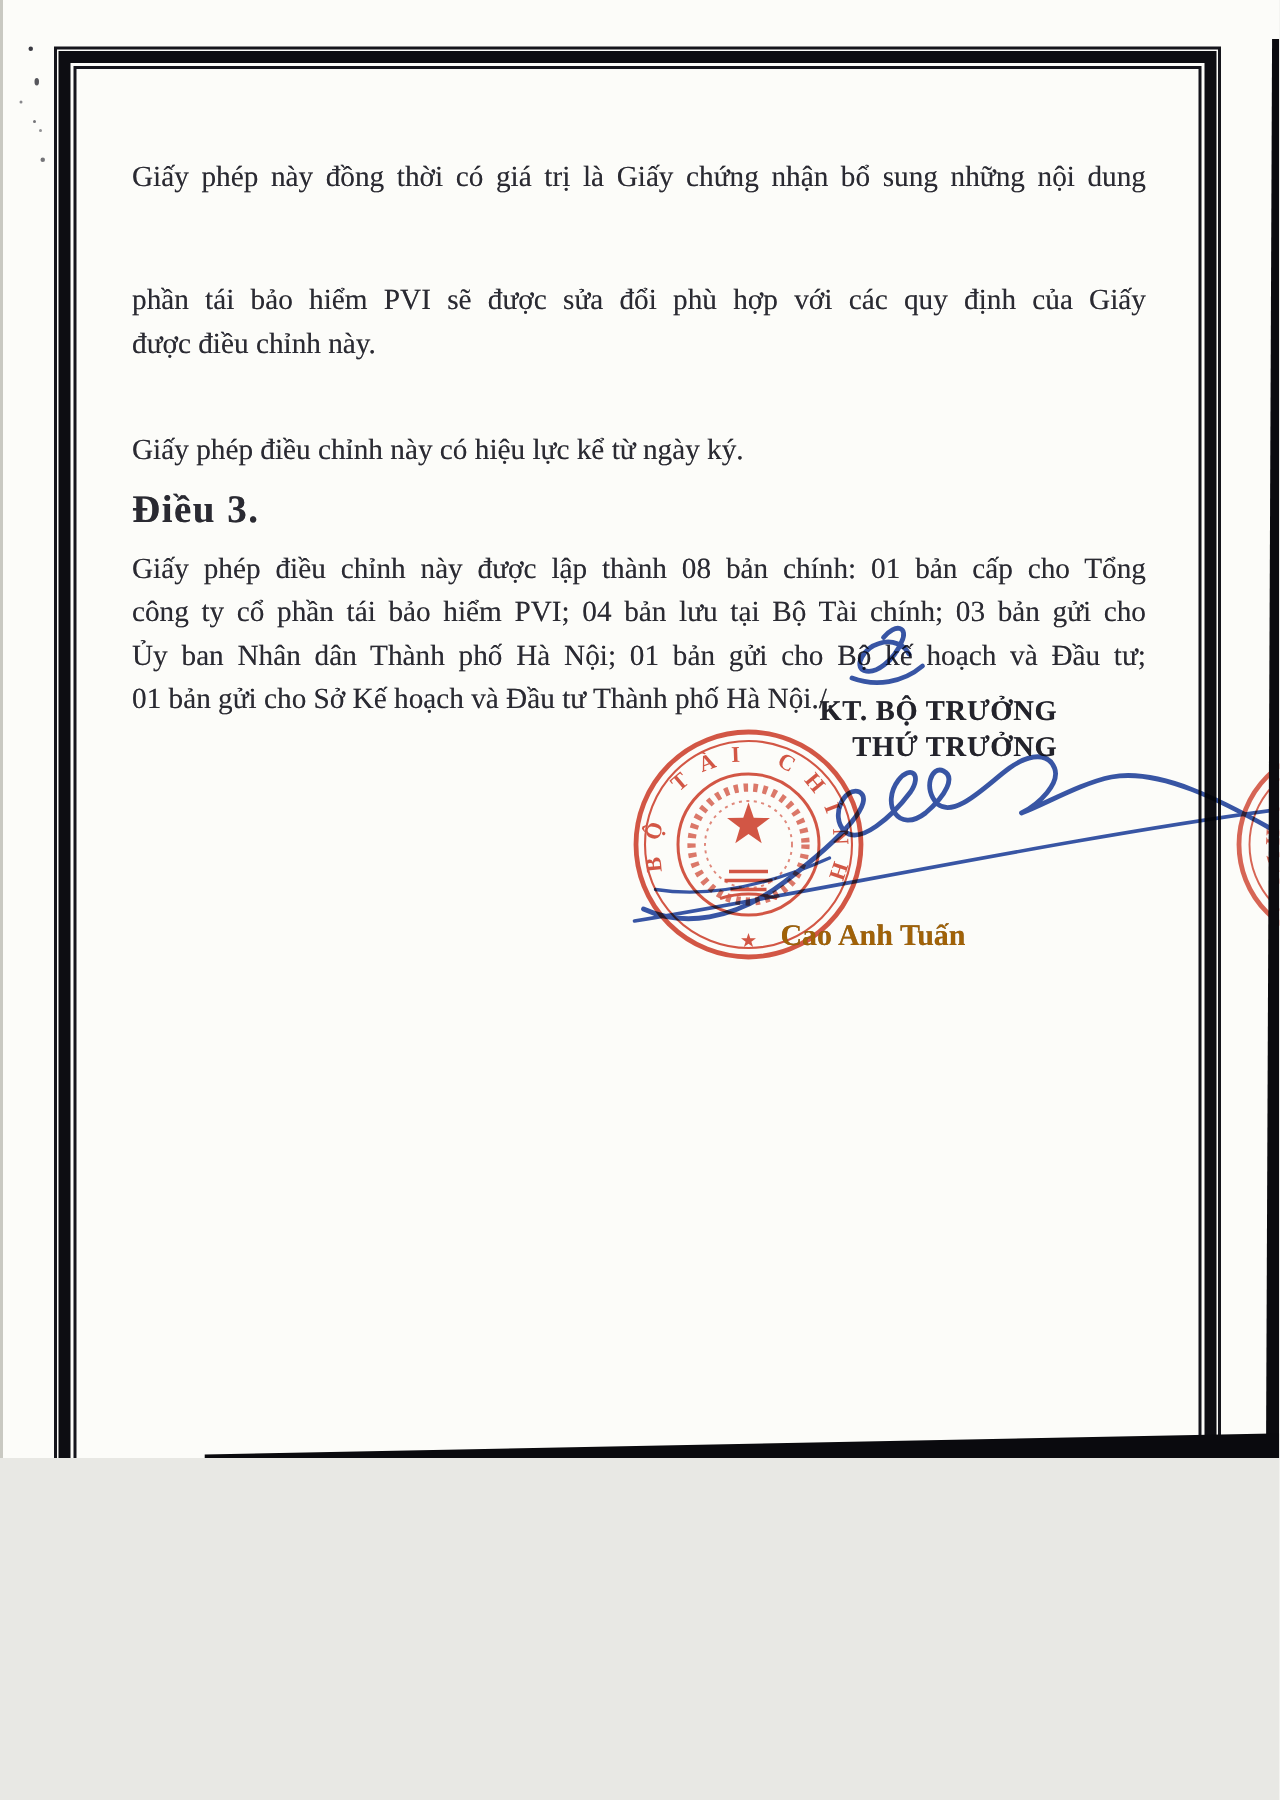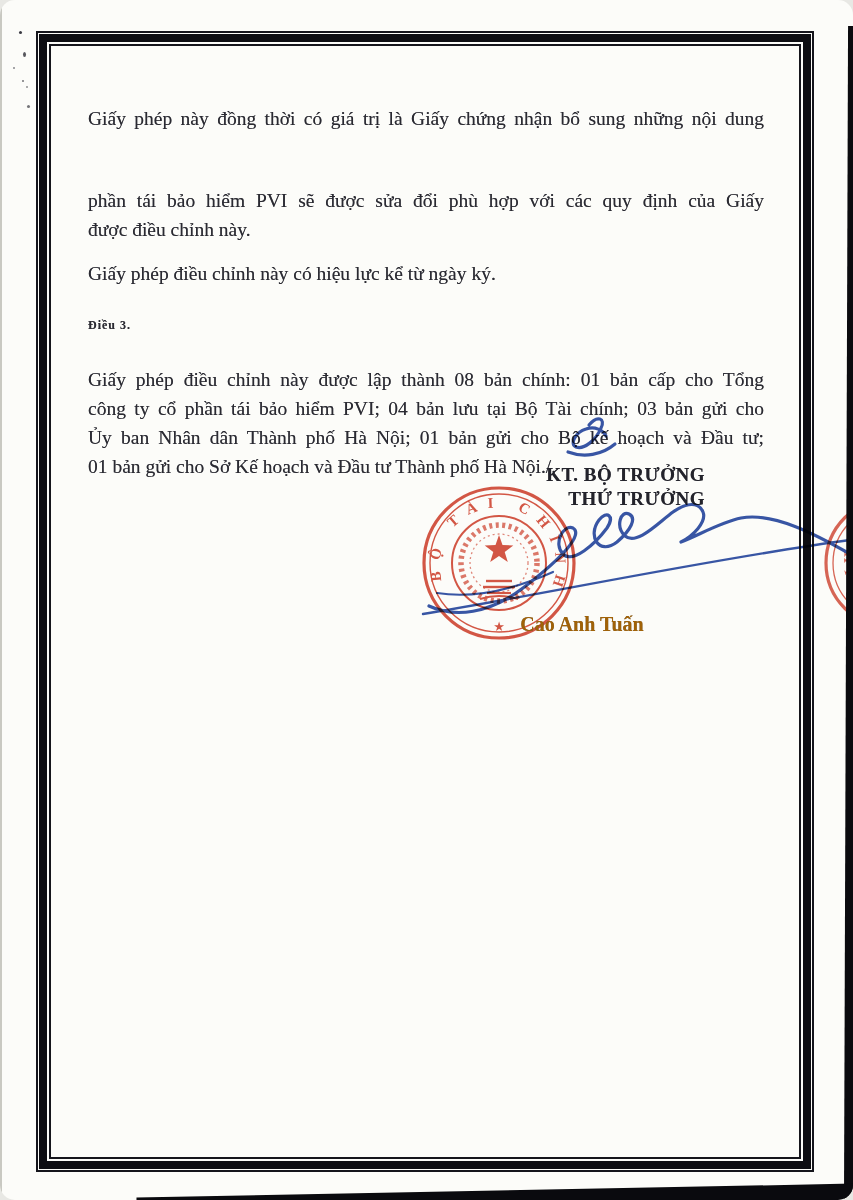--- a/index.html
+++ b/index.html
@@ -1,34 +1,33 @@
 <!DOCTYPE html>
 <html><head>
 <meta charset="utf-8">
 <style>
   html,body{margin:0;padding:0;}
   body{background:#e8e8e4;}
   .page{
-    position:relative; width:853px; height:1200px; margin:0 auto;
+    position:relative; width:853px; height:972px; margin:0 auto;
     background:#fcfcf9; overflow:hidden;
     font-family:"Liberation Serif","DejaVu Serif",serif;
-    border-radius:15px;
   }
   
   .frame-outer{position:absolute; left:36px; top:31px; width:774px; height:1137px;
     border:2px solid #15151c;}
   .frame-band{position:absolute; inset:1px; border:8px solid #0d0d12;}
   .frame-thin{position:absolute; inset:2px; border:2px solid #15151c;}
   
   .content{position:absolute; left:88px; top:0; width:676px; color:#2a2a32;}
   .para{position:absolute; left:0; right:0; font-size:19.5px; line-height:29px;
     text-shadow:0 0 .4px rgba(42,42,50,.55);}
   .line{display:block;}
   .just{text-align:justify; text-align-last:justify;}
-  .heading{font-weight:bold; font-size:12px; letter-spacing:1px;}
+  .heading{font-weight:bold; font-size:26px; letter-spacing:1px;}
   .sig-titles{position:absolute; left:465px; top:463px; width:240px; text-align:right;
     font-weight:bold; font-size:19px; line-height:24px; color:#23232b;
     letter-spacing:.5px; text-shadow:0 0 .4px rgba(35,35,43,.55);}
   .signer-name{position:absolute; left:462px; top:613px; width:240px; text-align:center;
     font-weight:bold; font-size:20px; color:#a16207; text-shadow:0 0 .4px rgba(35,35,43,.55);}
   
   .seal-svg{position:absolute; left:399px; top:463px; width:200px; height:200px;
     mix-blend-mode:multiply; opacity:.88;}
   .edge-seal-svg{position:absolute; left:804px; top:492px; width:160px; height:146px;
     mix-blend-mode:multiply; opacity:.8;}
@@ -69,21 +68,21 @@
 
     <p class="para" style="top:84px;">
       <span class="line just">Giấy phép này đồng thời có giá trị là Giấy chứng nhận bổ sung những nội dung</span>
     </p>
 
     <p class="para" style="top:166px;">
       <span class="line just">phần tái bảo hiểm PVI sẽ được sửa đổi phù hợp với các quy định của Giấy</span>
       <span class="line">được điều chỉnh này.</span>
     </p>
 
-    <p class="para" style="top:243px;margin-top:16px;">
+    <p class="para" style="top:270px;margin-top:16px;">
       <span class="line">Giấy phép điều chỉnh này có hiệu lực kể từ ngày ký.</span>
     </p>
 
     <p class="para heading" style="top:299px;">Điều 3.</p>
 
     <p class="para" style="top:345px;">
       <span class="line just">Giấy phép điều chỉnh này được lập thành 08 bản chính: 01 bản cấp cho Tổng</span>
       <span class="line just">công ty cổ phần tái bảo hiểm PVI; 04 bản lưu tại Bộ Tài chính; 03 bản gửi cho</span>
       <span class="line just">Ủy ban Nhân dân Thành phố Hà Nội; 01 bản gửi cho Bộ kế hoạch và Đầu tư;</span>
       <span class="line">01 bản gửi cho Sở Kế hoạch và Đầu tư Thành phố Hà Nội./.</span>

